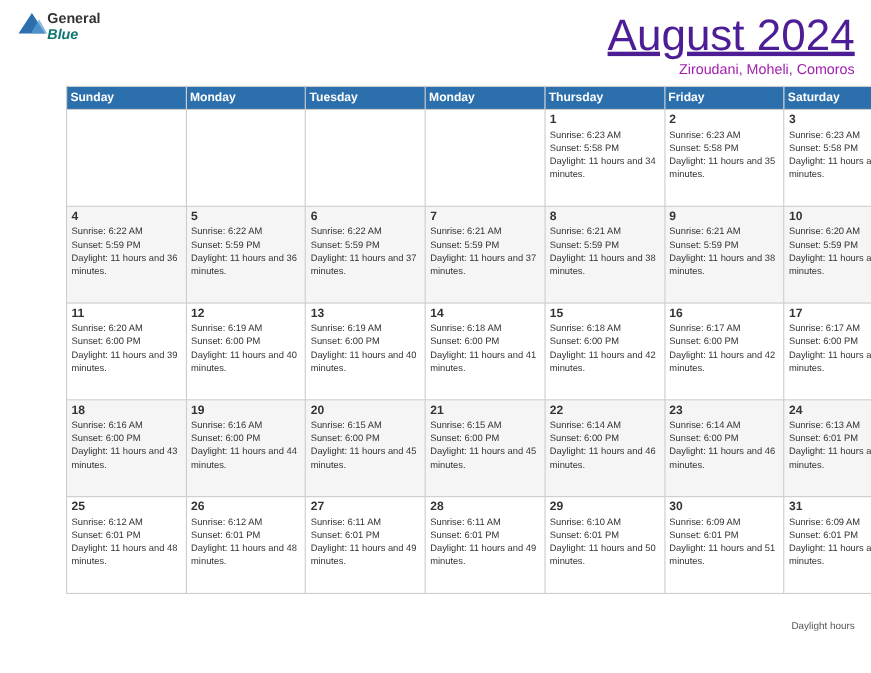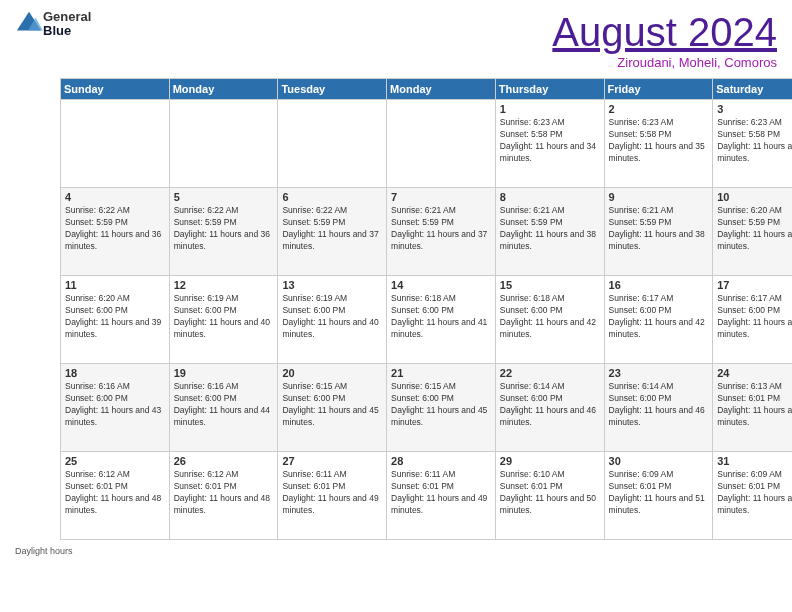--- a/index.html
+++ b/index.html
@@ -27,21 +27,21 @@
       gap: 0;
     }
     .logo-text {
       display: flex;
       flex-direction: column;
       font-size: 13px;
       font-weight: bold;
       line-height: 1.1;
     }
     .logo-general { color: #333; }
-    .logo-blue { color: #0f172a; }
+    .logo-blue { color: #0f766e; font-style: italic; }
     .logo-icon {
       width: 28px;
       height: 28px;
     }
     .title-block {
       text-align: right;
     }
     .month-title {
       font-size: 40px;
       font-weight: normal;
@@ -84,24 +84,24 @@
     .day-number {
       font-size: 11px;
       font-weight: bold;
       margin-bottom: 2px;
     }
     .day-info {
       line-height: 1.4;
       font-size: 8.5px;
     }
     .footer {
-      margin-top: 6px;
+      margin-top: 24px;
       font-size: 9px;
       color: #555;
-      text-align: left;
+      text-align: right;
     }
   </style>
 </head>
 <body>
 
 <div class="page">
   <div class="header">
     <div class="logo">
       <svg class="logo-icon" viewBox="0 0 30 30">
         <polygon points="15,2 28,22 2,22" fill="#2c6fad"></polygon>

